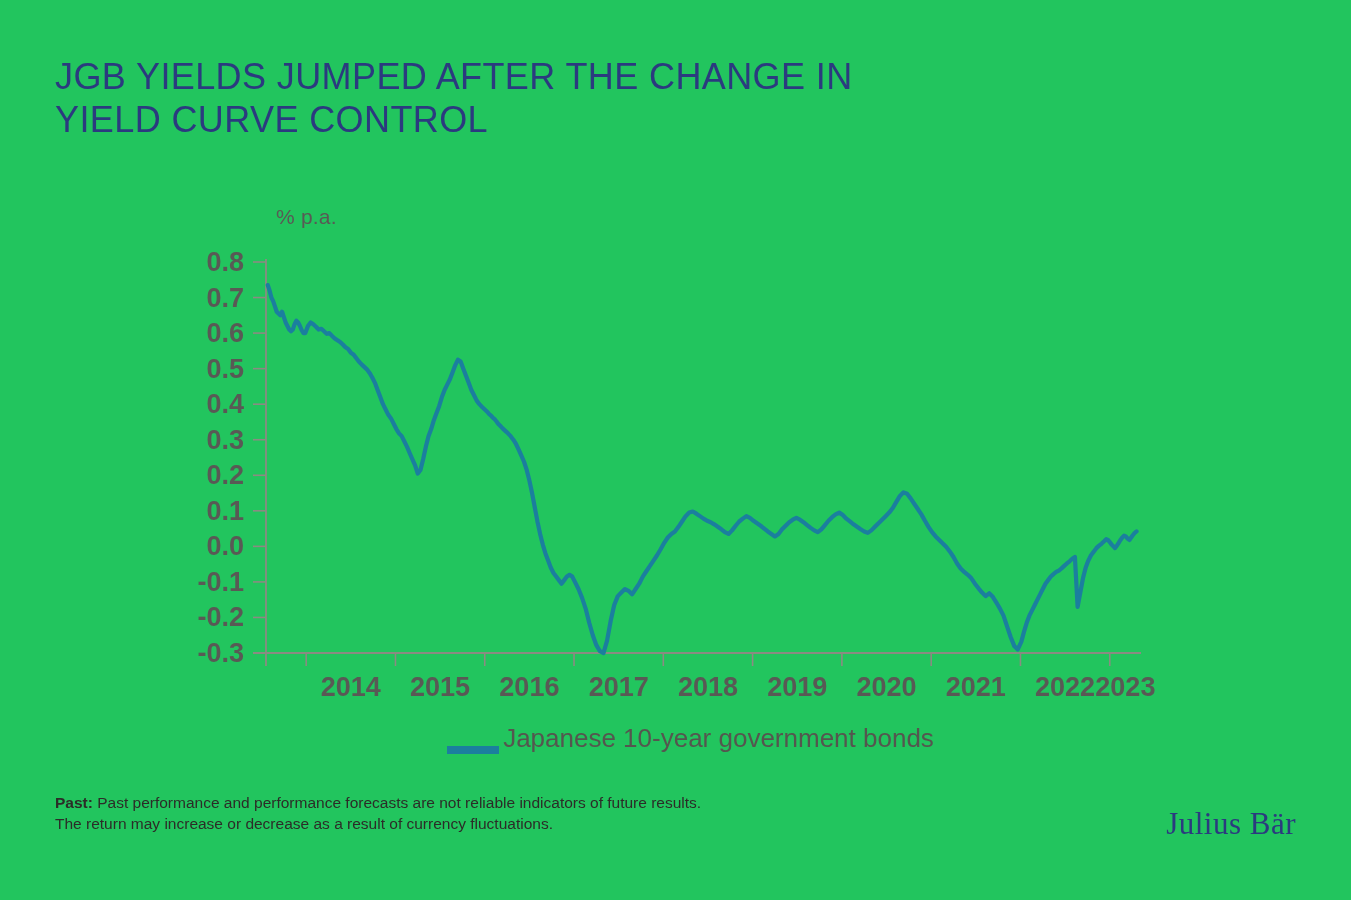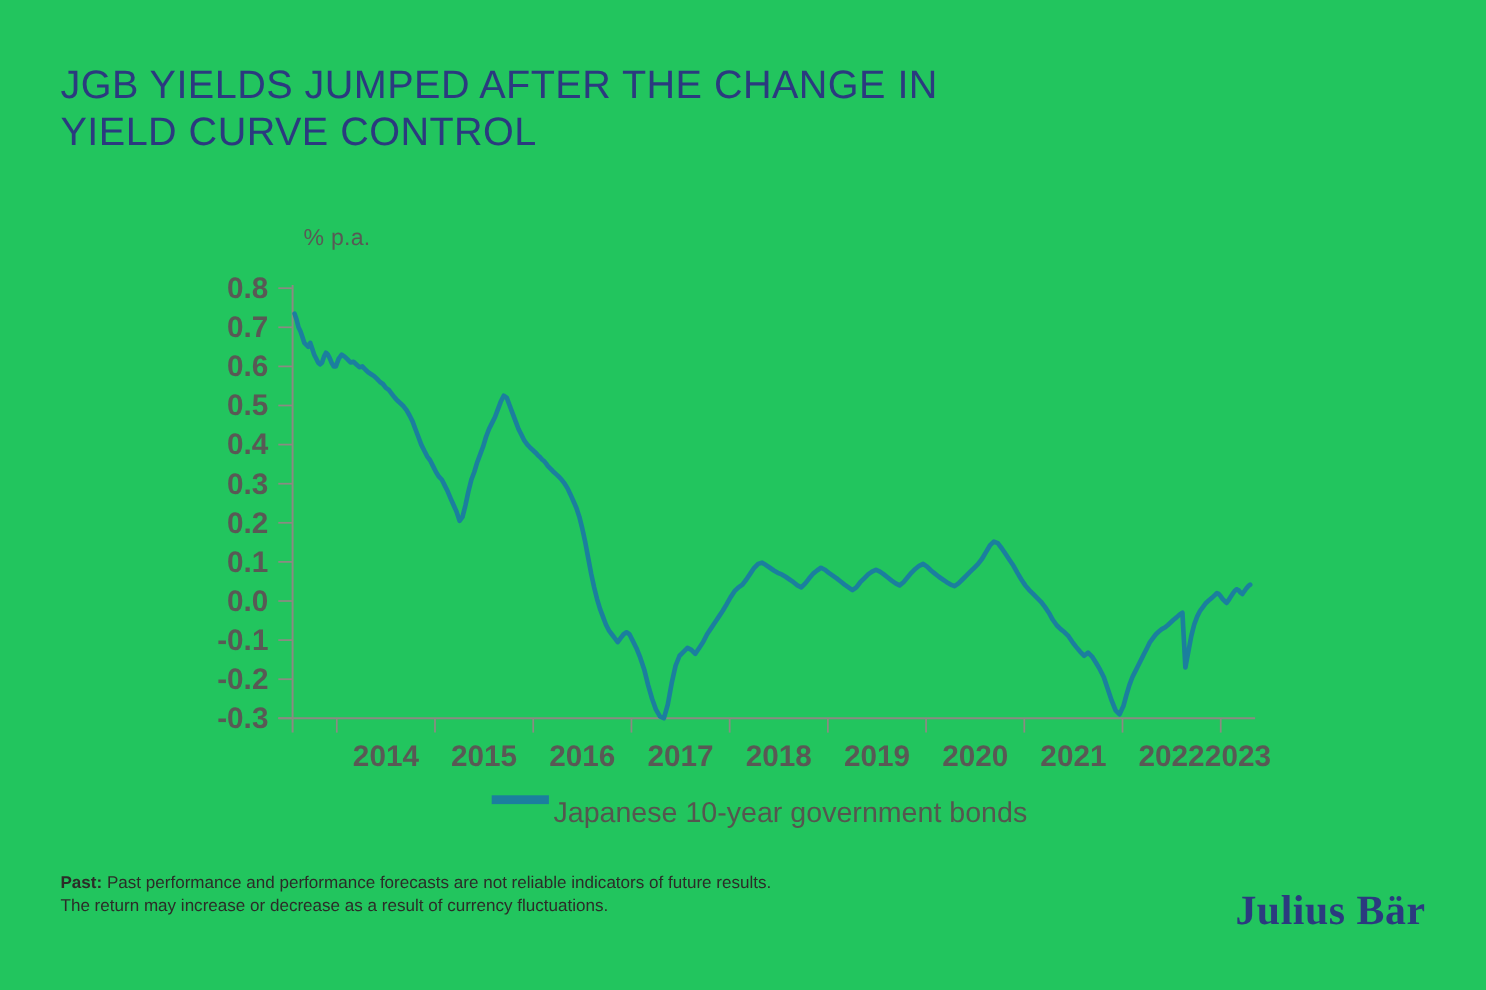--- a/index.html
+++ b/index.html
@@ -68,21 +68,21 @@
     position: absolute;
     left: 0;
     top: 723px;
     width: 1351px;
     display: flex;
     justify-content: center;
     align-items: center;
   }
   #legend-inner {
     display: flex;
-    align-items: flex-start;
+    align-items: flex-end;
     gap: 4px;
     margin-left: 30px;
   }
   #legend-swatch {
     width: 52px;
     height: 8px;
     background: #1b7f9e;
     display: block;
   }
   #legend-label {
@@ -106,23 +106,23 @@
   }
   #footer .ftr-line {
     white-space: nowrap;
   }
 
   #logo {
     position: absolute;
     right: 55px;
     top: 806px;
     font-family: "Liberation Serif", serif;
-    font-size: 38px;
+    font-size: 31px;
     color: #2b3a7f;
-    font-weight: bold;
+    font-weight: normal;
     letter-spacing: 0.5px;
   }
 </style>
 </head>
 <body>
 
 <div id="page">
 
   <div id="title-block">
     <div class="title-line">JGB YIELDS JUMPED AFTER THE CHANGE IN</div>

